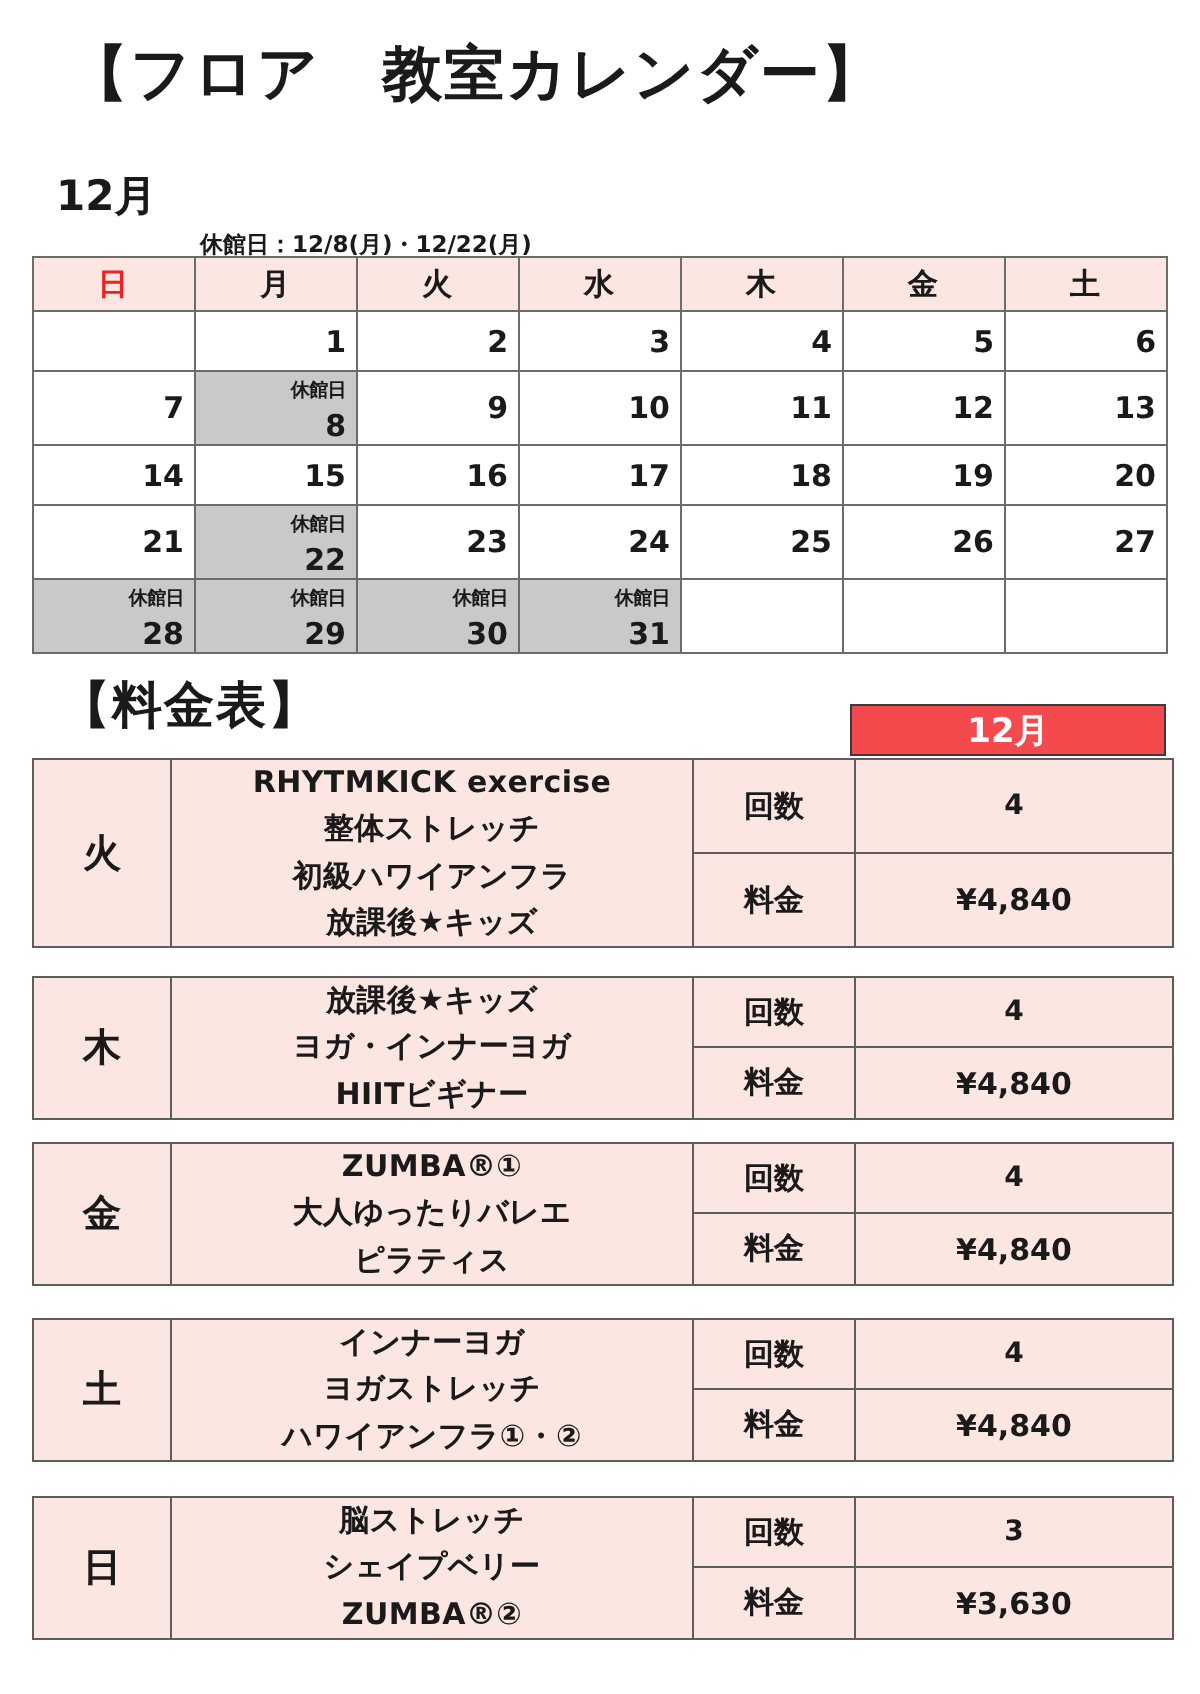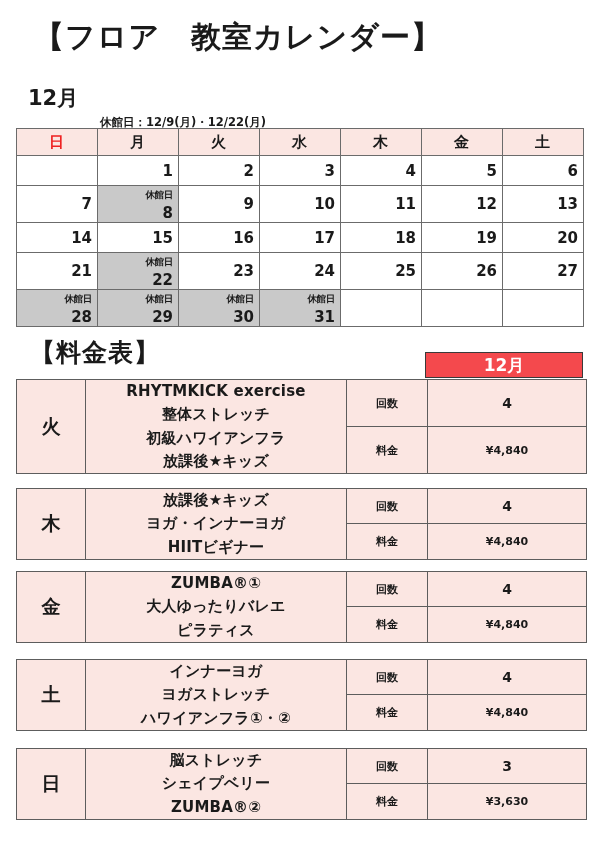--- a/index.html
+++ b/index.html
@@ -74,35 +74,35 @@
     border:1px solid #5d5d5d;background:#fbe6e2;
     font-weight:700;text-align:center;vertical-align:middle;
     padding:0;
   }
   .fee-day{width:68px;font-size:19px;}
   .fee-classes{
     width:260px;font-size:15px;line-height:1.55;
     padding:5px 2px;letter-spacing:0.2px;
   }
   .fee-classes .cl-line{display:block;white-space:nowrap;}
-  .fee-lbl{width:80px;font-size:11px;height:26px;}
-  .fee-val{width:158px;font-size:11px;height:26px;}
+  .fee-lbl{width:80px;font-size:15px;height:26px;}
+  .fee-val{width:158px;font-size:15px;height:26px;}
   .fee-val.count{font-size:14px;}
 </style>
 </head>
 <body>
 
 <div class="page">
 
   <div class="main-title">【フロア　教室カレンダー】</div>
 
   <div class="month-label">12月</div>
 
   <div class="notes">
-    <div>休館日：12/9(月)・12/22(月)</div>
+    <div>休館日：12/8(月)・12/22(月)</div>
     <div>年末年始休館：12/28(日)〜1/4(日)</div>
   </div>
 
   <table class="calendar">
     <thead>
       <tr>
         <th class="sun">日</th>
         <th>月</th>
         <th>火</th>
         <th>水</th>

